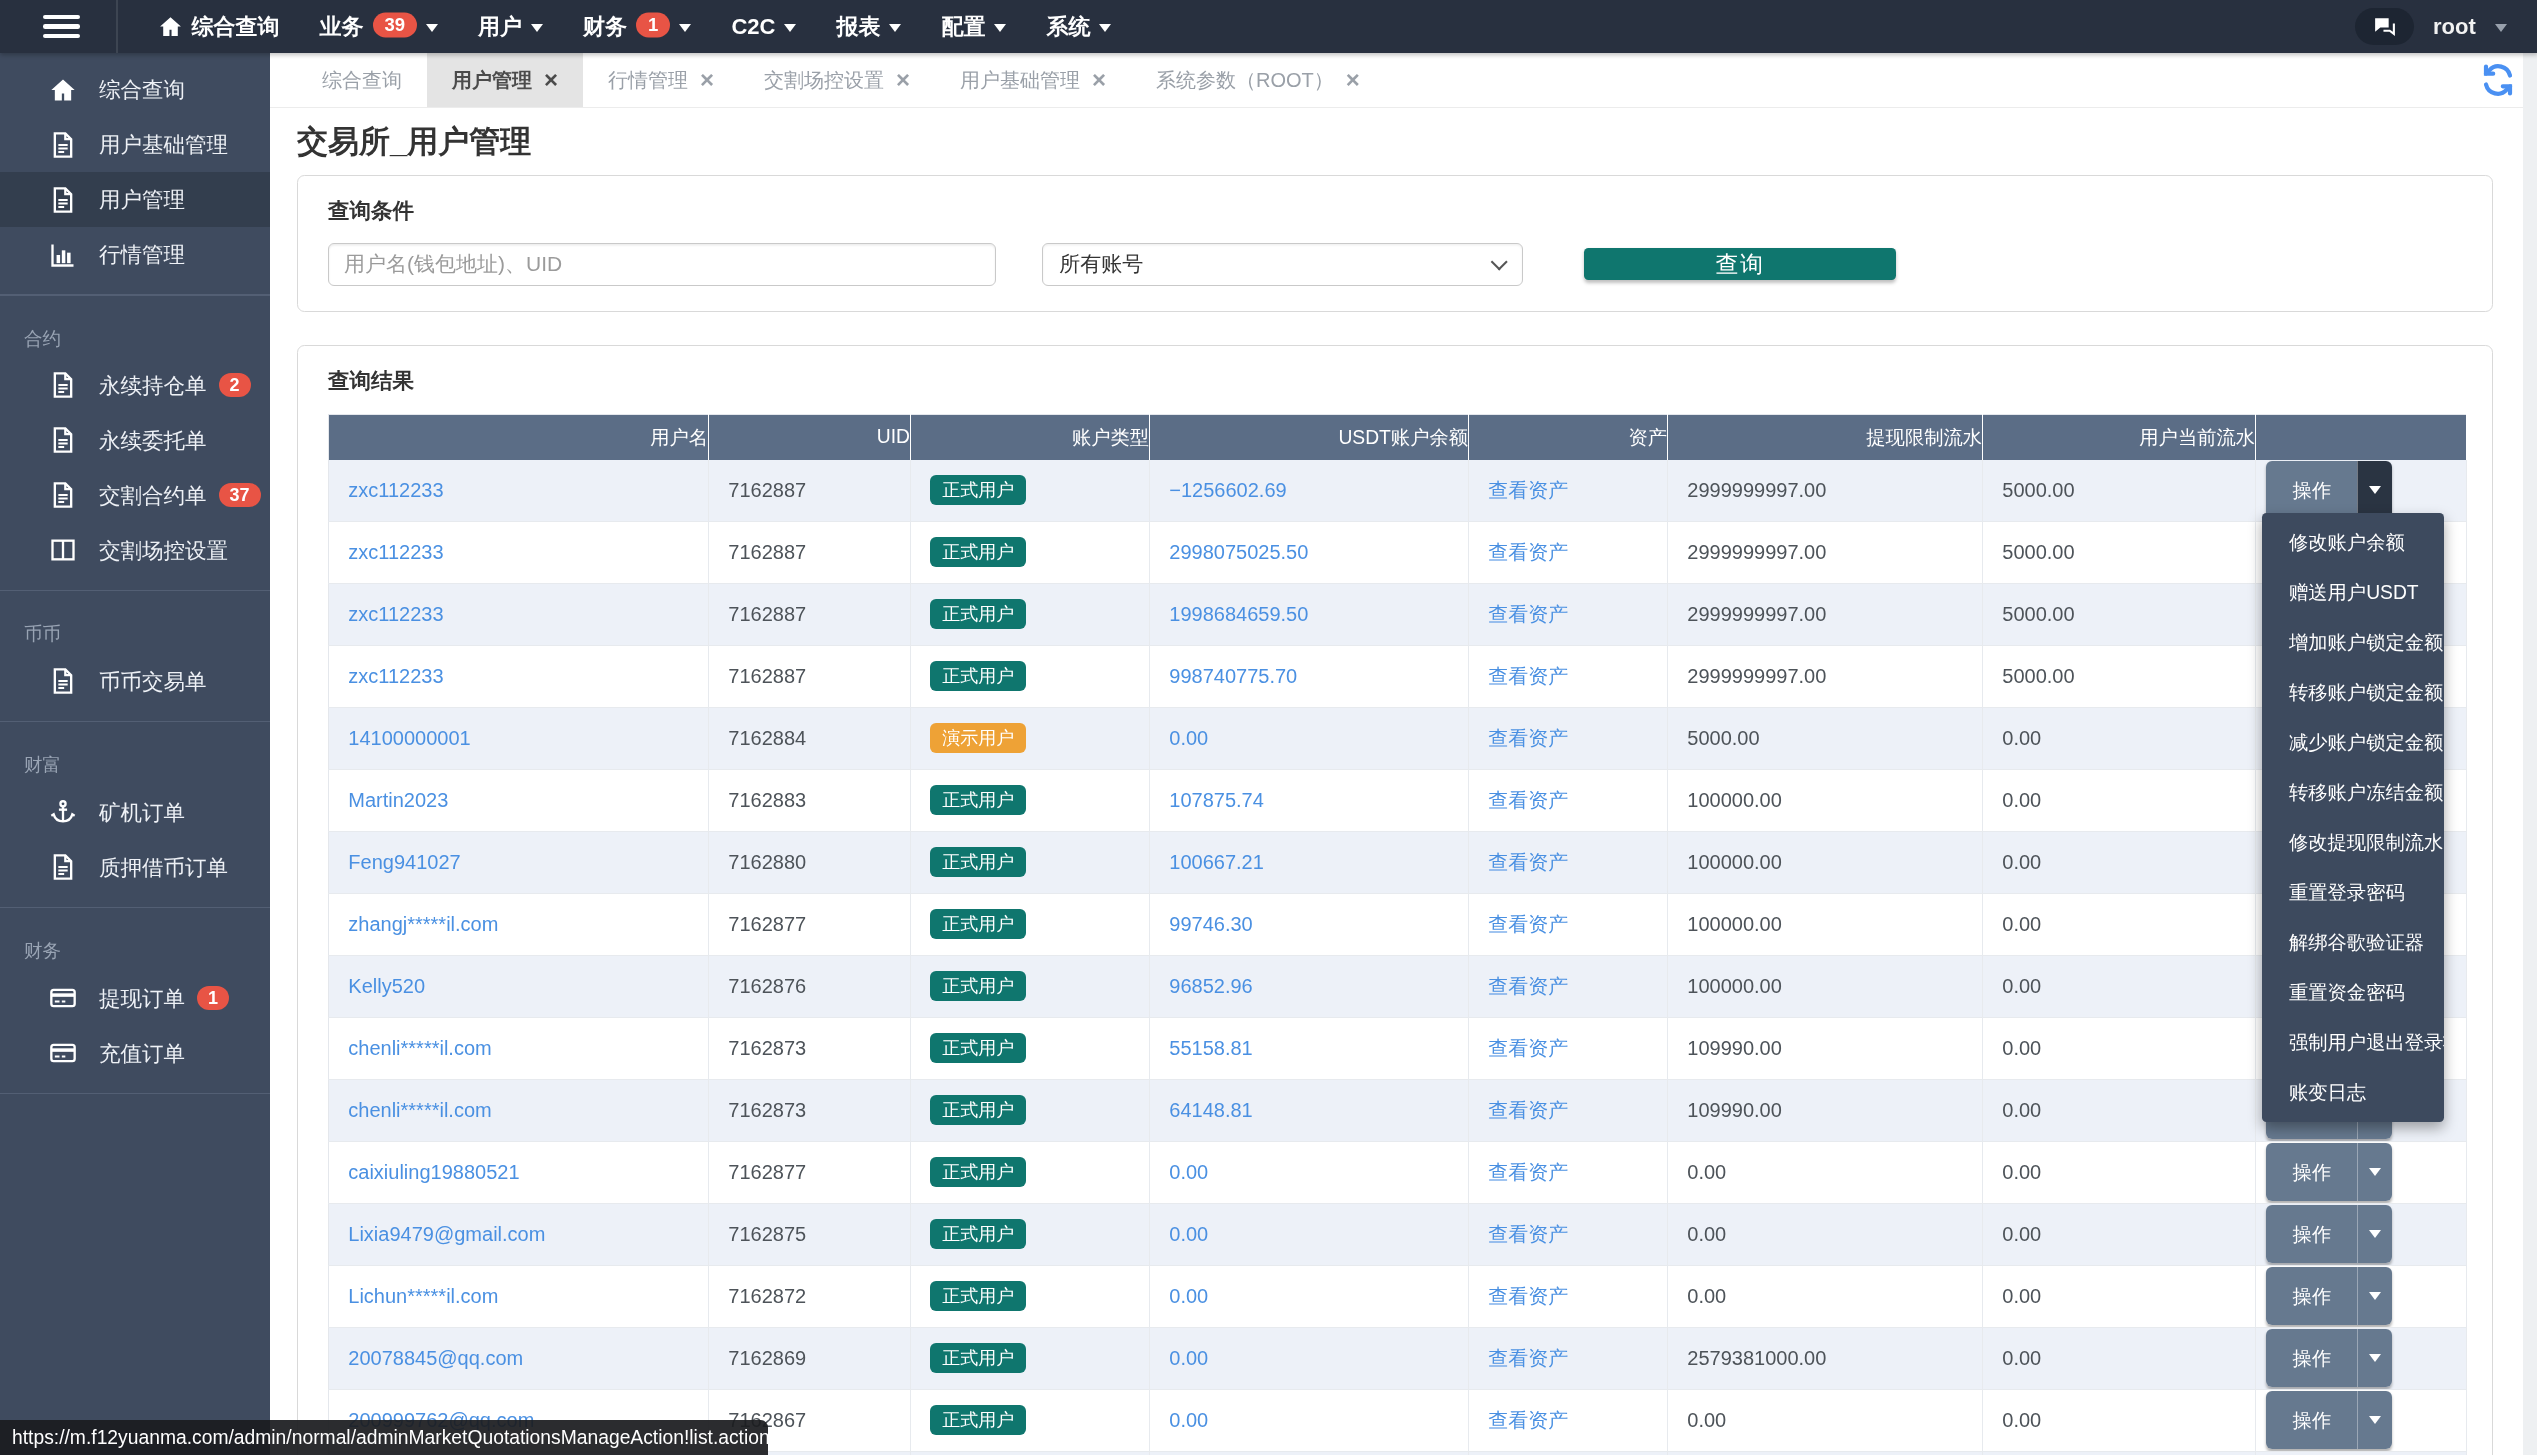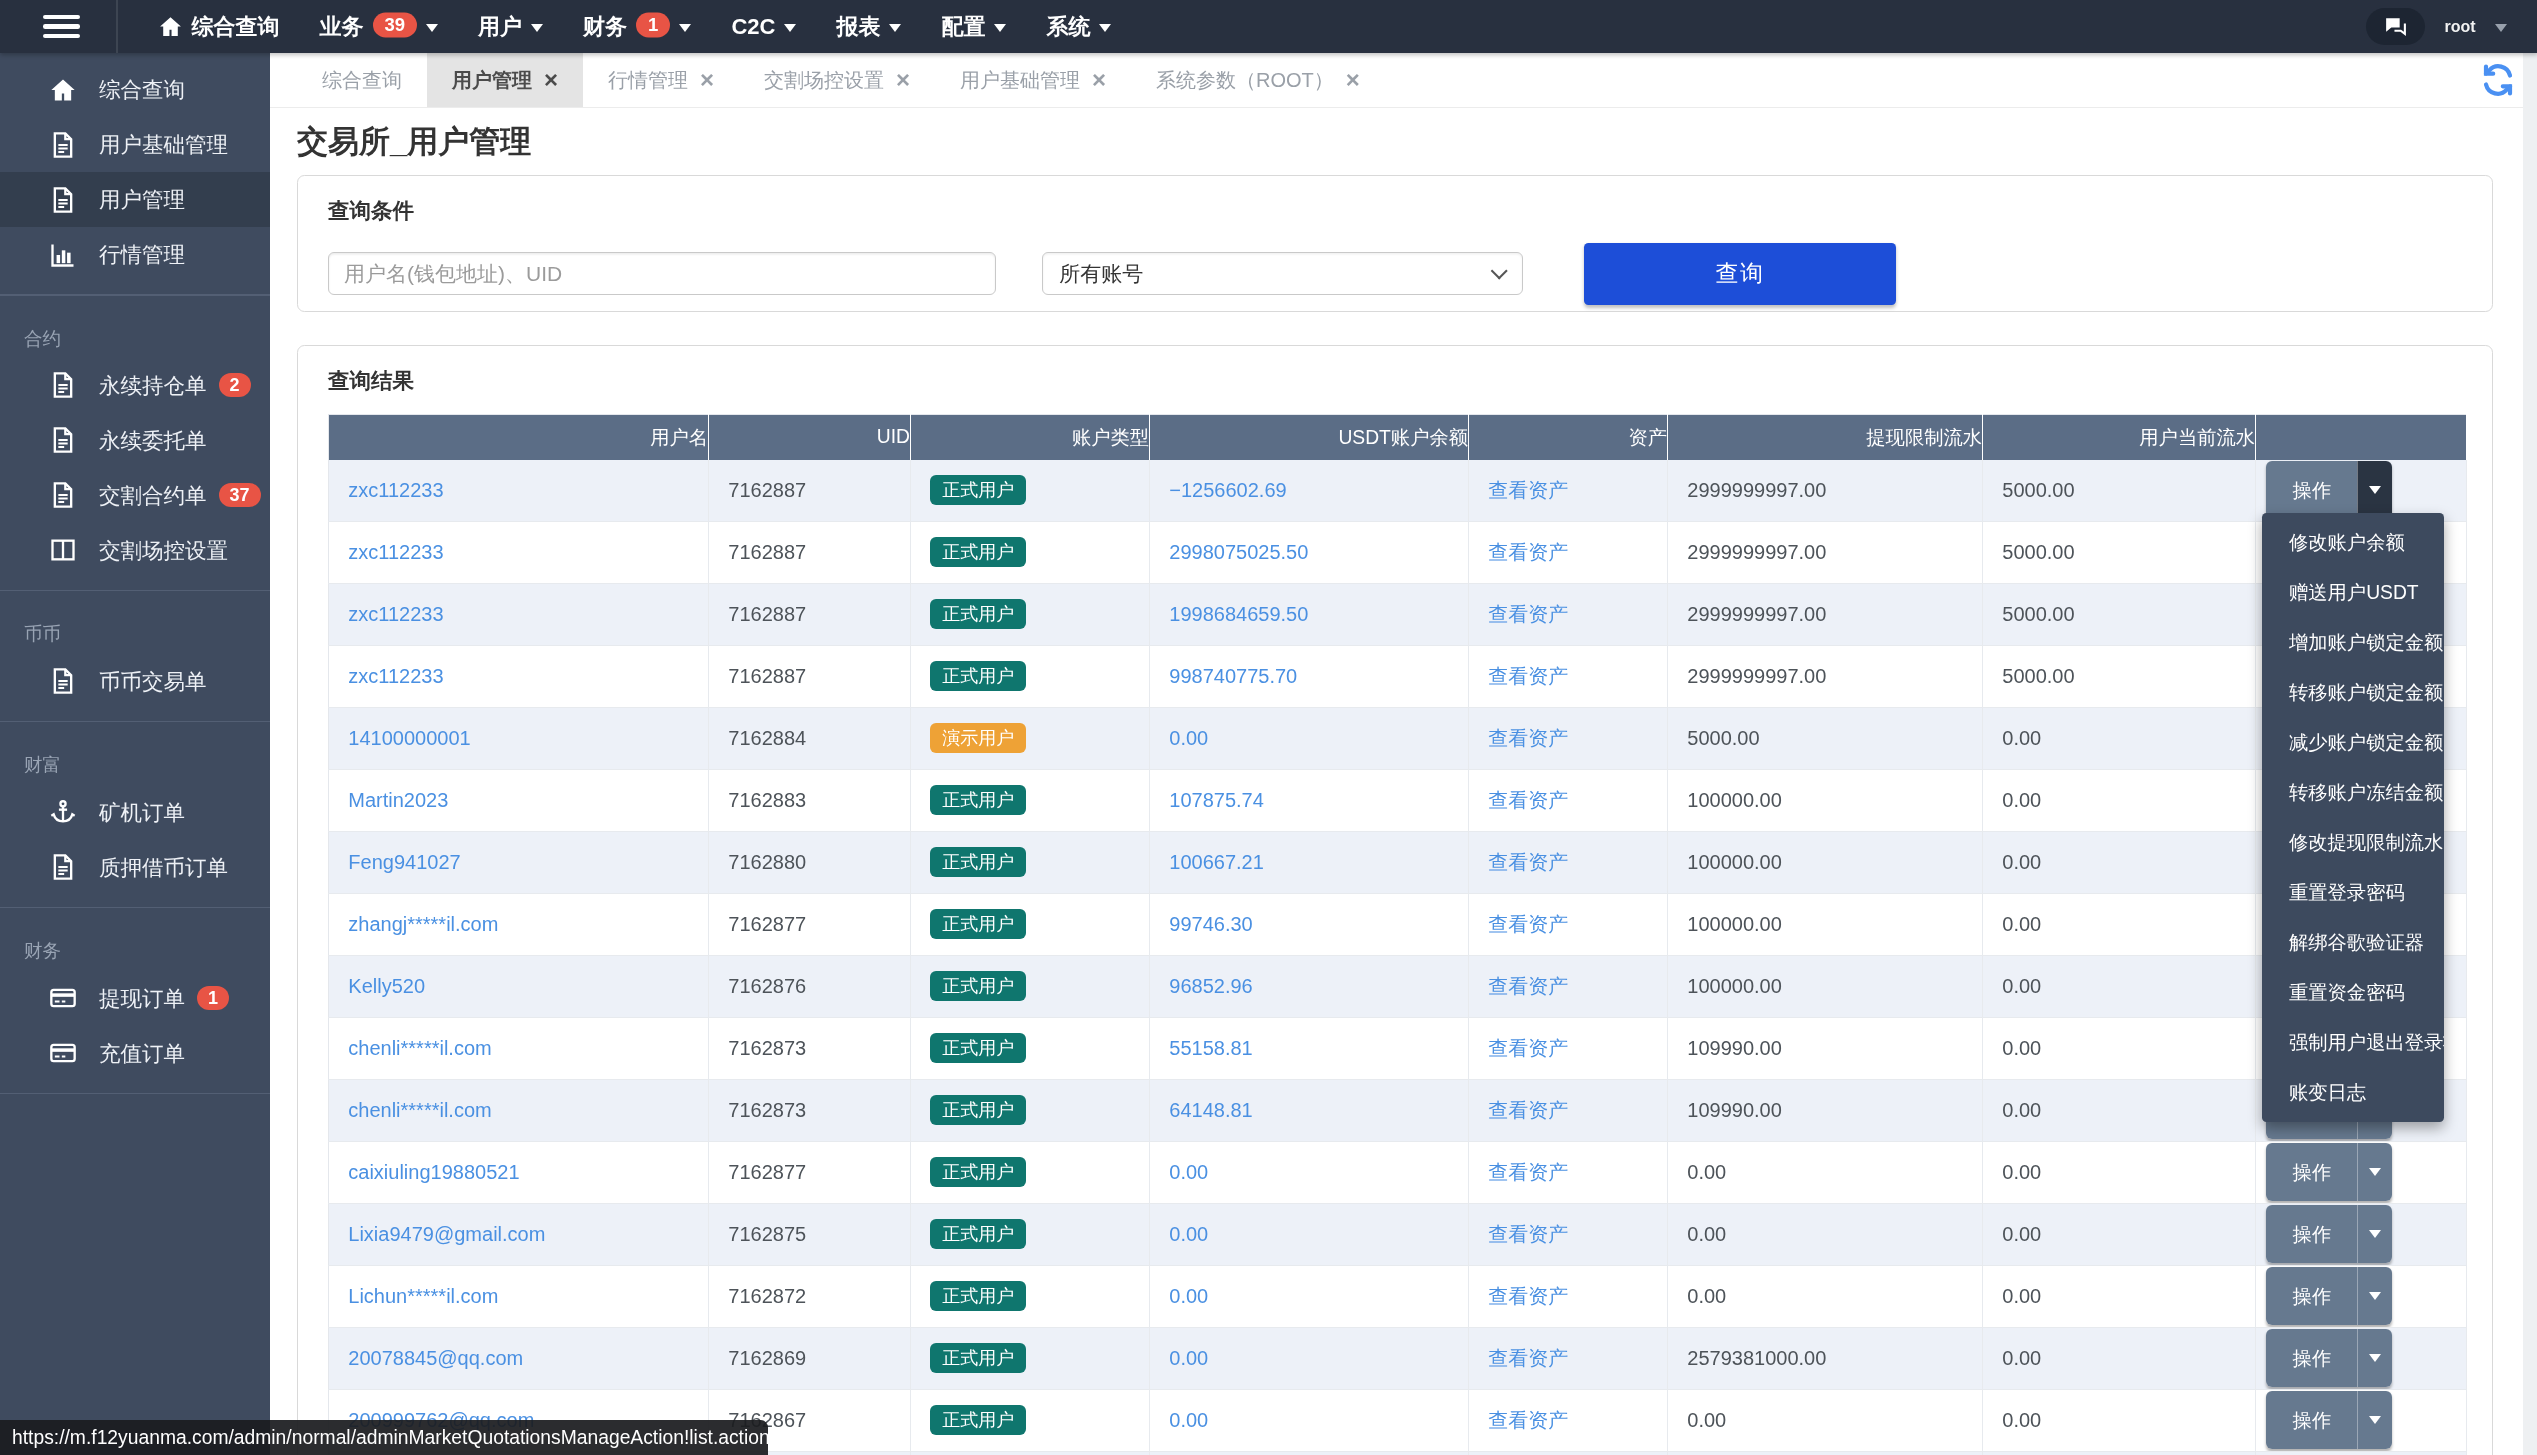--- a/index.html
+++ b/index.html
@@ -15,21 +15,21 @@
   .nav-items{display:flex;align-items:center;gap:40px;margin-left:40px}
   .nav-item{display:flex;align-items:center;gap:9px;color:#fff;font-size:22px;font-weight:bold;cursor:pointer;white-space:nowrap}
   .nav-ico{width:25px;height:25px;display:inline-flex;color:#fff}
   .nav-ico svg{width:100%;height:100%}
   .badge{background:#e85445;color:#fff;font-size:18.5px;font-weight:bold;padding:3.7px 12px;border-radius:741px;line-height:1;transform:translateY(-1.5px)}
   .caret{width:0;height:0;border-left:6.7px solid transparent;border-right:6.7px solid transparent;border-top:8.2px solid #fff;margin-top:3.7px}
   .caret.gray{border-top-color:#98a0ac}
   .nav-right{margin-left:auto;margin-right:31px;display:flex;align-items:center;gap:19.3px}
   .chat-pill{width:59px;height:37px;border-radius:18.5px;background:#1d2532;display:flex;align-items:center;justify-content:center;color:#fff;cursor:pointer}
   .chat-pill svg{width:25px;height:25px}
-  .root-label{color:#f2f2f2;font-size:16px;font-weight:bold}
+  .root-label{color:#f2f2f2;font-size:22px;font-weight:bold}
 
   
   .sidebar{position:absolute;top:53px;left:0;width:270px;bottom:0;background:#3f4b5f;z-index:40;
            padding-top:9px;box-sizing:border-box;overflow:hidden}
   .side-item{height:55px;display:flex;align-items:center;color:#eef1f6;font-size:21.5px;cursor:pointer}
   .side-item.active{background:#333e4e}
   .side-ico{width:28px;height:28px;margin-left:49px;display:inline-flex;color:#fff;flex:none}
   .side-ico svg{width:100%;height:100%}
   .side-label{margin-left:22px;white-space:nowrap}
   .side-item .badge{margin-left:12px;font-size:18px;padding:3px 11px;transform:none}
@@ -54,21 +54,21 @@
   #search-panel{margin-top:12px;height:137px;padding:19.3px 30px}
   .search-row{display:flex;align-items:center;margin-top:18px}
   .search-input{width:668px;height:43px;border:0.7px solid #c9c9c9;border-radius:6px;font-size:21px;color:#333;
                 padding:0 15px;box-sizing:border-box;box-shadow:inset 0 1.5px 2.2px rgba(0,0,0,.08);outline:none;
                 font-family:"Liberation Sans","DejaVu Sans",sans-serif}
   .search-input::placeholder{color:#9b9b9b}
   .fake-select{width:481px;height:43px;border:0.7px solid #c9c9c9;border-radius:6px;margin-left:46px;display:flex;
                align-items:center;justify-content:space-between;padding:0 16.3px;box-sizing:border-box;font-size:21px;
                color:#333;box-shadow:inset 0 1.5px 2.2px rgba(0,0,0,.06);cursor:pointer}
   .sel-chev{width:10.4px;height:10.4px;border-right:2.2px solid #555;border-bottom:2.2px solid #555;transform:rotate(45deg);margin-top:-4.5px}
-  .query-btn{width:312px;height:62px;margin-left:61px;background:#1d4ed8;color:#fff;font-size:23px;border:none;
+  .query-btn{width:312px;height:32px;margin-left:61px;background:#0f766e;color:#fff;font-size:23px;border:none;
              border-radius:4.5px;cursor:pointer;box-shadow:0 2.2px 3.7px rgba(0,0,0,.25);letter-spacing:1.5px;
              font-family:"Liberation Sans","DejaVu Sans",sans-serif}
 
   #result-panel{margin-top:33px;height:1157px;padding:19.3px 30px;overflow:hidden}
   .rtable{margin-top:19.3px;width:2137px;border-collapse:collapse;table-layout:fixed;border:0.7px solid #e4e7ec}
   .rtable th{background:#5b6d86;color:#fff;font-size:19.3px;font-weight:normal;text-align:right;height:45px;
              padding:0 0 0 19.3px;border-right:0.7px solid rgba(255,255,255,.14);white-space:nowrap;overflow:hidden}
   .rtable td{height:61px;font-size:20px;color:#4d5359;padding:0 0 0 19.3px;border-bottom:1.5px solid #e7eaee;
              border-right:0.7px solid #e7eaee;white-space:nowrap;overflow:hidden;background:#fff}
   .rtable tr:nth-child(odd) td{background:#edf1f8}

